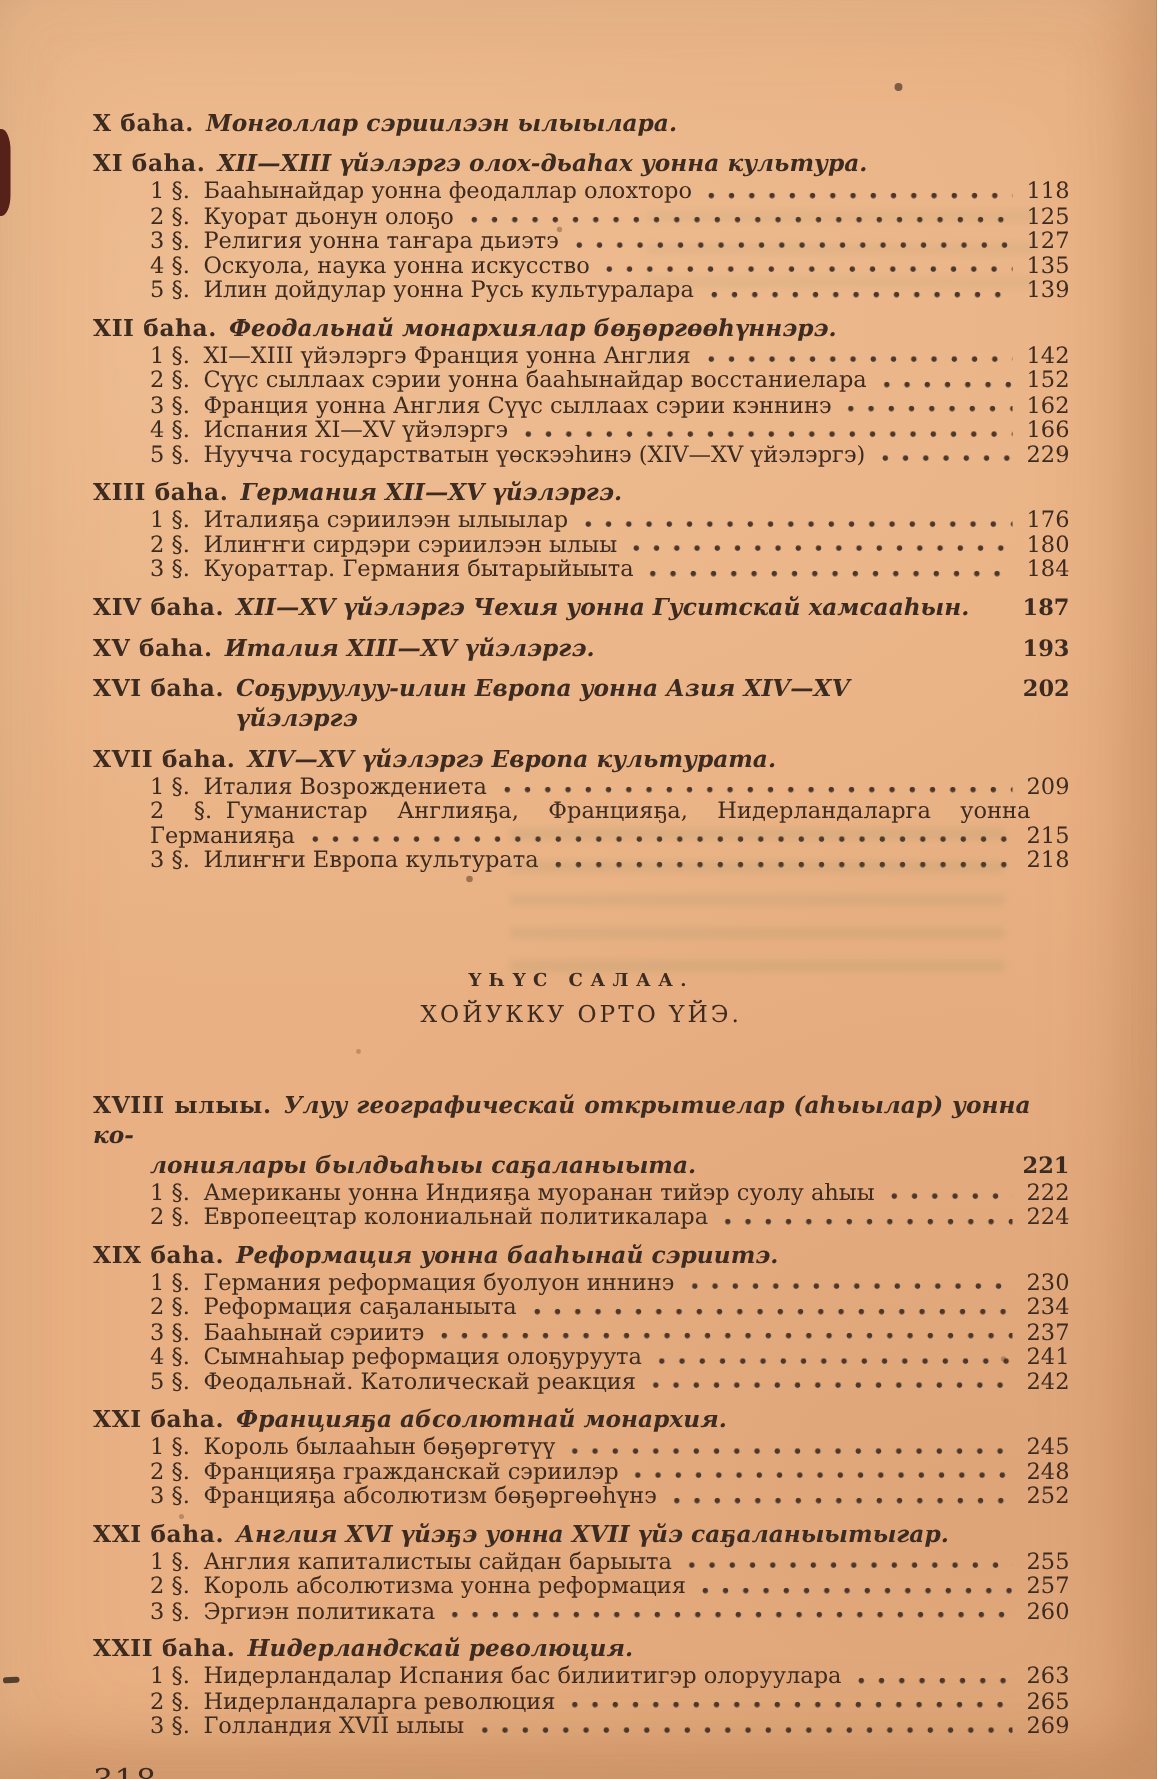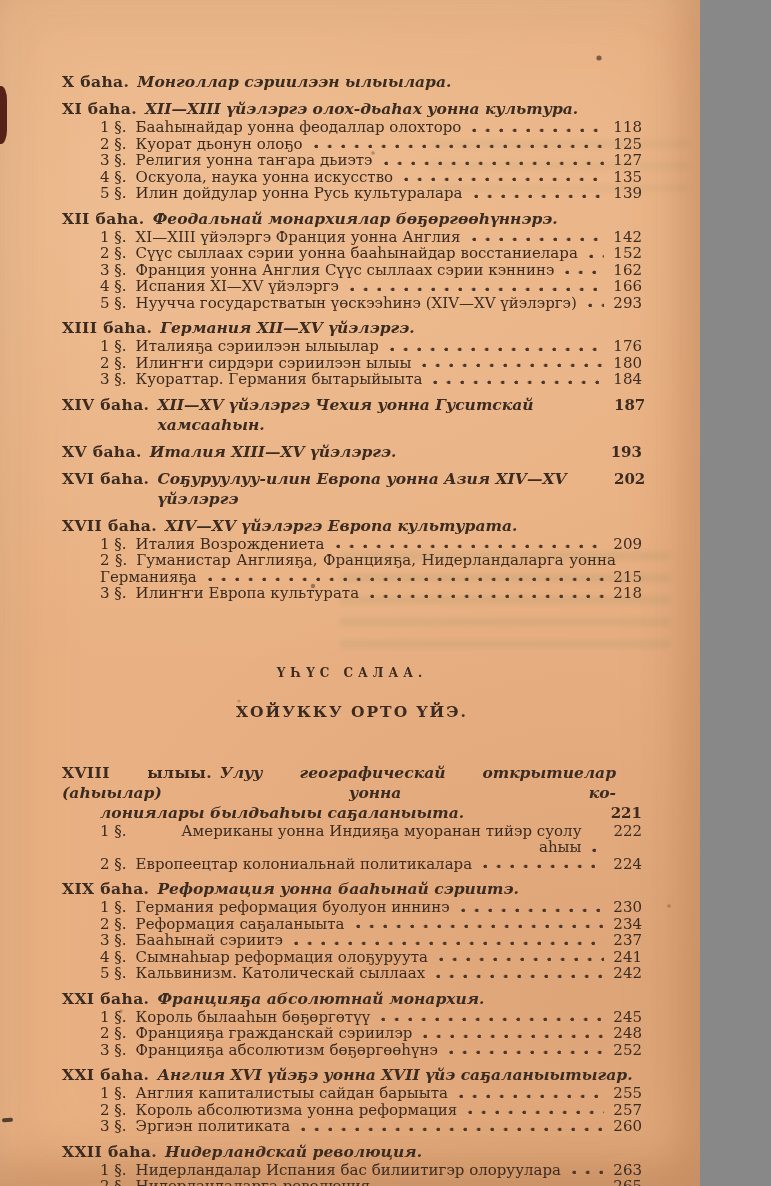--- a/index.html
+++ b/index.html
@@ -1,18 +1,18 @@
 <!DOCTYPE html>
 <html style="--paper: #e9b183; --ink: #3c2b21; --ink2: #4b372b; --edge: #4a150f;"><head>
 <meta charset="utf-8">
 <style>
   html,body{margin:0;padding:0;background:#888;}
   .page{
     position:relative;
-    width:700px;height:1186px;
+    width:771px;height:1186px;
     box-sizing:border-box;
     padding:72px 58px 0 62px;
     overflow:hidden;
     background:
       radial-gradient(1100px 700px at 28% 18%, rgba(255,238,205,.20), transparent 65%),
       radial-gradient(900px 800px at 85% 85%, rgba(120,60,20,.10), transparent 60%),
       var(--paper,#e9b183);
     box-shadow:
       inset -12px -16px 46px rgba(140,75,35,.30),
       inset 8px 6px 34px rgba(255,232,195,.22),
@@ -37,21 +37,21 @@
     flex:1 1 auto;min-width:12px;height:5px;
     align-self:flex-end;margin:0 9px 3px 11px;
     background-image:radial-gradient(circle at 2.2px 2.4px, var(--ink2,#4b372b) 1.55px, transparent 2.1px);
     background-size:13.5px 5px;background-repeat:repeat-x;
   }
   .leader.no-dots{background:none;}
   .pagenum{min-width:28px;text-align:right;font-size:15px;white-space:nowrap;}
   
   .divider{margin:64px 0 42px;text-align:center;}
   .divider-l1{font-size:12px;font-weight:700;letter-spacing:5px;}
-  .divider-l2{font-size:15.5px;font-weight:700;letter-spacing:2px;margin-top:22px;}
+  .divider-l2{font-size:15.5px;font-weight:400;letter-spacing:2px;margin-top:7px;}
   
   .folio{margin-top:16px;font-size:21px;letter-spacing:1px;}
   
   .edge-mark{position:absolute;left:0;top:86px;width:7px;height:58px;
     background:var(--edge,#4a150f);border-radius:0 6px 6px 0 / 0 14px 14px 0;opacity:.92;}
   .margin-dash{position:absolute;left:2px;top:1118px;width:11px;height:4px;
     background:var(--ink,#3c2b21);border-radius:2px;transform:rotate(-3deg);opacity:.85;}
   .specks{position:absolute;left:0;top:0;width:2px;height:2px;border-radius:50%;
     box-shadow:
       598px 57px 0 1.6px rgba(55,32,22,.6),
@@ -137,21 +137,21 @@
           <div class="row sec-row">
             <span class="sec-num">4 §.</span>
             <span class="sec-title">Испания XI—XV үйэлэргэ</span>
             <span class="leader"></span>
             <span class="pagenum">166</span>
           </div>
           <div class="row sec-row">
             <span class="sec-num">5 §.</span>
             <span class="sec-title">Нуучча государстватын үөскээһинэ (XIV—XV үйэлэргэ)</span>
             <span class="leader"></span>
-            <span class="pagenum">293</span>
+            <span class="pagenum">229</span>
           </div>
         </div>
         <div class="chapter">
           <div class="ch-row"><span class="ch-label">XIII баһа.</span><span class="ch-title">Германия XII—XV үйэлэргэ.</span></div>
           <div class="row sec-row">
             <span class="sec-num">1 §.</span>
             <span class="sec-title">Италияҕа сэриилээн ылыылар</span>
             <span class="leader"></span>
             <span class="pagenum">176</span>
           </div>
@@ -262,21 +262,21 @@
             <span class="pagenum">237</span>
           </div>
           <div class="row sec-row">
             <span class="sec-num">4 §.</span>
             <span class="sec-title">Сымнаһыар реформация олоҕуруута</span>
             <span class="leader"></span>
             <span class="pagenum">241</span>
           </div>
           <div class="row sec-row">
             <span class="sec-num">5 §.</span>
-            <span class="sec-title">Кальвинизм. Католическай сыллаах</span>
+            <span class="sec-title">Феодальнай. Католическай реакция</span>
             <span class="leader"></span>
             <span class="pagenum">242</span>
           </div>
         </div>
         <div class="chapter">
           <div class="ch-row"><span class="ch-label">XXI баһа.</span><span class="ch-title">Францияҕа абсолютнай монархия.</span></div>
           <div class="row sec-row">
             <span class="sec-num">1 §.</span>
             <span class="sec-title">Король былааһын бөҕөргөтүү</span>
             <span class="leader"></span>

